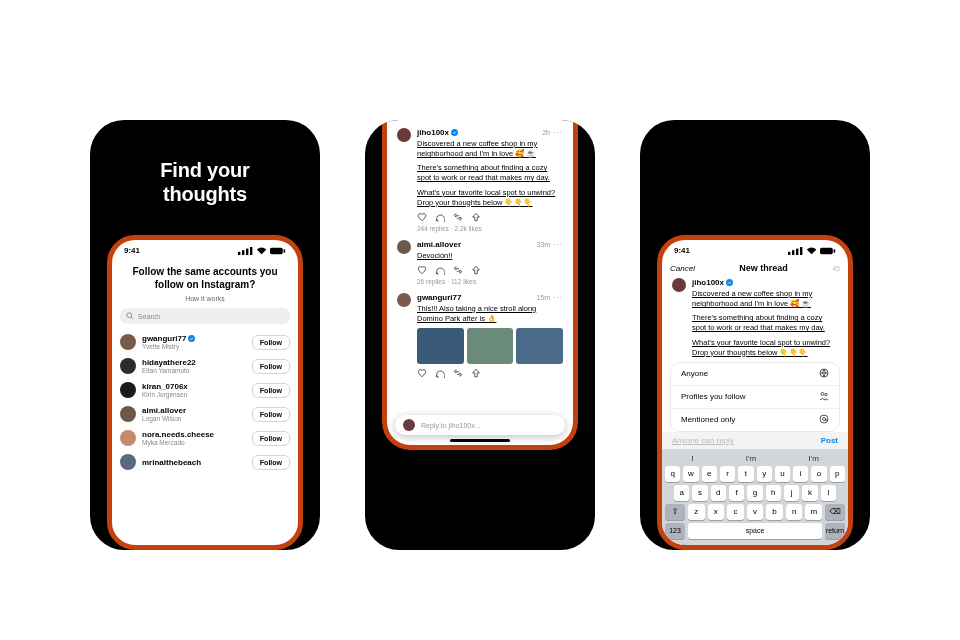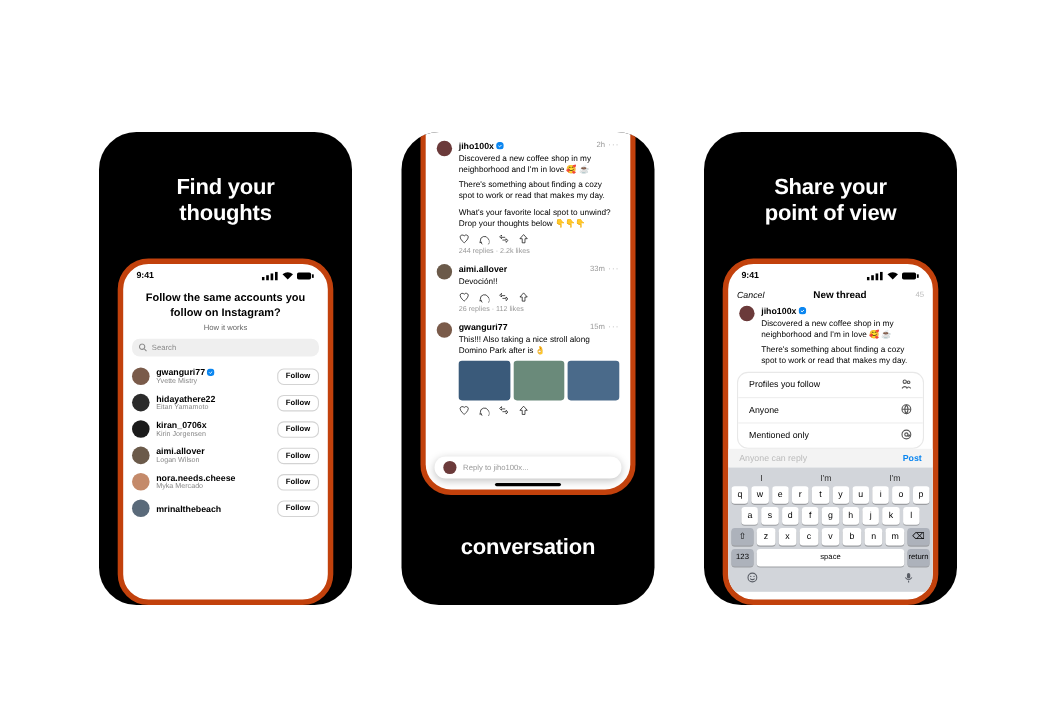--- a/index.html
+++ b/index.html
@@ -123,21 +123,21 @@
     width: 7px; height: 7px; display: inline-block;
   }
 
   
   .feed { padding: 8px 10px 0 10px; font-size: 8px; color: #000; overflow: hidden; }
   .post { position: relative; padding-left: 20px; margin-bottom: 8px; }
   .post .avatar { position: absolute; left: 0; top: 0; width: 14px; height: 14px; flex: none; }
   .post-head { display: flex; justify-content: space-between; align-items: center; }
   .post-user { font-weight: 700; font-size: 8px; display: flex; align-items: center; gap: 2px; }
   .post-time { font-size: 7px; color: #999; display: flex; align-items: center; gap: 3px; }
-  .post-body { font-size: 7.5px; line-height: 1.35; margin-top: 2px; }
+  .post-body { font-size: 7.5px; line-height: 1.35; margin-top: 2px; text-decoration: underline; }
   .post-body p { margin-bottom: 4px; }
   .actions { display: flex; gap: 8px; margin-top: 4px; }
   .actions svg { width: 10px; height: 10px; stroke: #000; fill: none; stroke-width: 1.5; }
   .metrics { font-size: 6.5px; color: #999; margin-top: 3px; }
   .thumbs { display: flex; gap: 3px; margin-top: 3px; }
   .thumb { flex: 1; height: 36px; background: #5b7a6c; border-radius: 3px; }
   .reply-bar {
     position: absolute;
     left: 8px; right: 8px; bottom: 10px;
     height: 20px;
@@ -180,21 +180,21 @@
     padding: 5px 10px;
   }
   .menu-row + .menu-row { border-top: 1px solid #eee; }
   .menu-row .mi { color: #888; }
   .reply-row {
     display: flex; justify-content: space-between; align-items: center;
     padding: 4px 10px;
     font-size: 8px;
     background: #f3f3f3;
   }
-  .reply-row .who { color: #bbb; }
+  .reply-row .who { color: #bbb; text-decoration: underline; }
   .reply-row .post { color: #0b86f0; font-weight: 600; padding: 0; margin: 0; }
   .kb {
     background: #d2d5da;
     padding: 3px 3px 8px 3px;
   }
   .sug { display: flex; justify-content: space-around; font-size: 8px; color: #333; padding: 2px 0 3px 0; }
   .krow { display: flex; gap: 3px; margin-bottom: 3px; justify-content: center; }
   .key {
     background: #fff; border-radius: 3px;
     height: 16px; flex: 1;
@@ -396,28 +396,25 @@
             </div>
           </div>
         </div>
       <div class="reply-bar">
         <span class="avatar" style="background:#6b3a3a"></span>
         <span>Reply to jiho100x...</span>
       </div>
       <div class="home-ind"></div>
     </div>
     <div class="panel-title">
-      <br><span>conversation</span>
+      <br>
     </div>
   </div>
 
   <div class="panel panel3">
-    <div class="panel-title">
-      <span>Share your</span><br><span>point of view</span>
-    </div>
     <div class="phone">
       <div class="status-bar">
         <span>9:41</span>
         <span class="status-icons">
           <svg viewBox="0 0 18 10">
               <rect x="0" y="6" width="3" height="4"></rect>
               <rect x="5" y="4" width="3" height="6"></rect>
               <rect x="10" y="2" width="3" height="8"></rect>
               <rect x="15" y="0" width="3" height="10"></rect>
             </svg>
@@ -441,37 +438,38 @@
           <div class="post-user">
             <span>jiho100x</span>
             <svg class="verified" viewBox="0 0 10 10">
                 <circle cx="5" cy="5" r="5" fill="#0b86f0"></circle>
                 <path d="M3 5 L4.5 6.5 L7 4" stroke="#fff" stroke-width="1.2" fill="none"></path>
               </svg>
           </div>
           <div class="post-body" id="compose-body">
               <p>Discovered a new coffee shop in my neighborhood and I'm in love 🥰 ☕</p>
               <p>There's something about finding a cozy spot to work or read that makes my day.</p>
+              <p>What's your favorite local spot to unwind?Drop your thoughts below 👇👇👇</p>
             </div>
         </div>
       </div>
       <div class="menu" id="reply-menu">
+          <div class="menu-row">
+            <span>Anyone</span>
+            <span class="mi"><svg width="10" height="10" viewBox="0 0 10 10">
+                <circle cx="5" cy="5" r="4" fill="none" stroke="#555"></circle>
+                <path d="M1 5 L9 5 M5 1 Q8 5 5 9 Q2 5 5 1" fill="none" stroke="#555"></path>
+              </svg></span>
+          </div>
           <div class="menu-row">
             <span>Profiles you follow</span>
             <span class="mi"><svg width="10" height="10" viewBox="0 0 10 10">
                 <circle cx="3.5" cy="3" r="1.5" fill="none" stroke="#555"></circle>
                 <circle cx="7" cy="3.5" r="1.2" fill="none" stroke="#555"></circle>
                 <path d="M1 9 Q3.5 6 6 9 M5 9 Q7 6.5 9 9" fill="none" stroke="#555"></path>
-              </svg></span>
-          </div>
-          <div class="menu-row">
-            <span>Anyone</span>
-            <span class="mi"><svg width="10" height="10" viewBox="0 0 10 10">
-                <circle cx="5" cy="5" r="4" fill="none" stroke="#555"></circle>
-                <path d="M1 5 L9 5 M5 1 Q8 5 5 9 Q2 5 5 1" fill="none" stroke="#555"></path>
               </svg></span>
           </div>
           <div class="menu-row">
             <span>Mentioned only</span>
             <span class="mi"><svg width="10" height="10" viewBox="0 0 10 10">
                 <circle cx="5" cy="5" r="4" fill="none" stroke="#555"></circle>
                 <circle cx="5" cy="5" r="1.5" fill="none" stroke="#555"></circle>
                 <path d="M6.5 5 L6.5 6.5 Q8 7 8 5" fill="none" stroke="#555"></path>
               </svg></span>
           </div>

